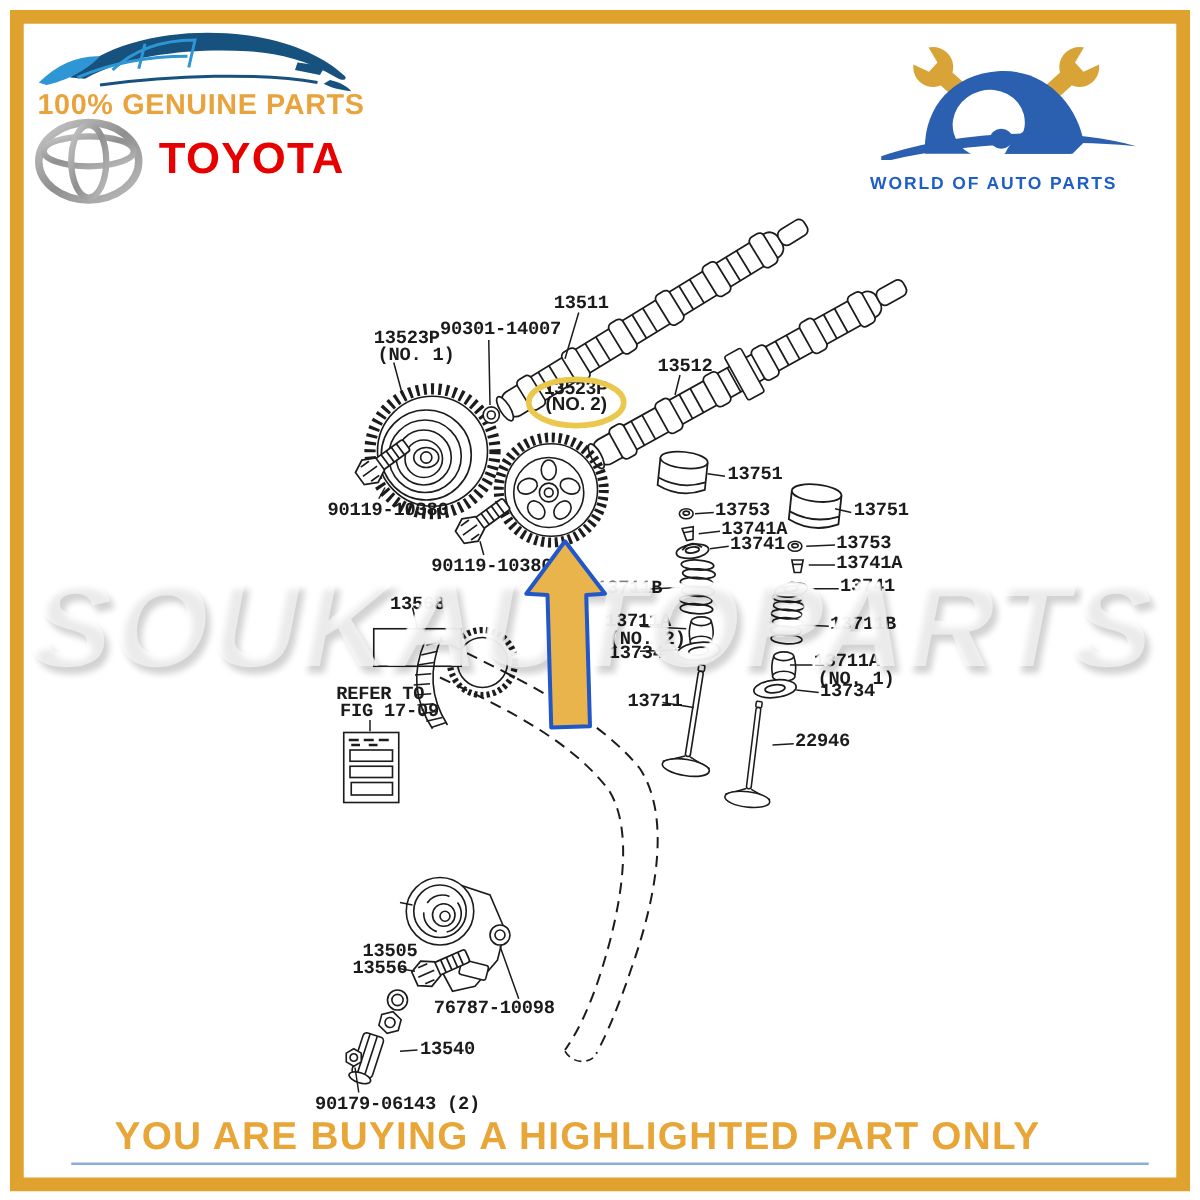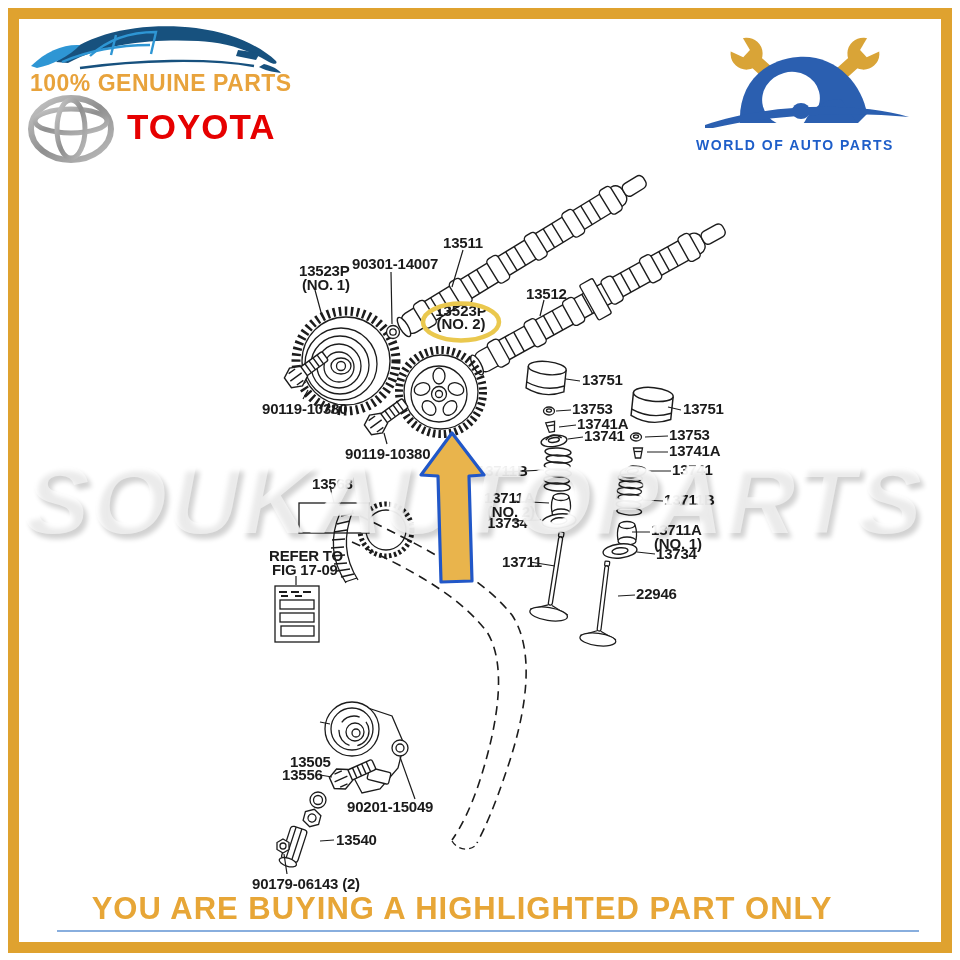--- a/index.html
+++ b/index.html
@@ -13,21 +13,21 @@
            letter-spacing:.5px;color:#e8a33c;z-index:5;}
   .toyota-logo{position:absolute;left:27px;top:94px;z-index:5;}
   .toyota-word{position:absolute;left:127px;top:107px;font-weight:700;font-size:35px;
                letter-spacing:1px;color:#e60000;z-index:5;}
   
   .store{position:absolute;left:645px;top:18px;width:300px;text-align:center;z-index:5;}
   .store-name{font-weight:700;font-size:27px;letter-spacing:2px;color:#d9a43b;margin-top:4px;}
   .store-tagline{font-weight:700;font-size:14px;letter-spacing:1.5px;color:#1e5ec9;margin-top:5px;}
   
   .diagram-svg{position:absolute;left:0;top:0;z-index:1;}
-  .labels-layer{position:absolute;left:0;top:0;width:928px;height:960px;z-index:2;}
+  .labels-layer{position:absolute;left:0;top:0;width:928px;height:960px;z-index:2;font-family:Liberation Mono, monospace;}
   .part-label{position:absolute;font-weight:700;font-size:15px;line-height:12.5px;
               color:#1b1b1b;letter-spacing:-.2px;white-space:nowrap;}
   .part-label div + div{margin-left:3px;margin-top:1px;}
   .watermark{position:absolute;left:24px;top:444px;z-index:3;font-weight:700;font-size:97px;
              letter-spacing:2px;color:rgba(255,255,255,.55);white-space:nowrap;
              text-shadow:4px 5px 5px rgba(0,0,0,.18), -1px -1px 1px rgba(255,255,255,.9);font-style:italic;}
   .highlight-label{position:absolute;left:423px;top:304px;width:76px;text-align:center;
                    z-index:2;font-weight:700;font-size:15px;line-height:13px;color:#1b1b1b;}
   .overlay-svg{position:absolute;left:0;top:0;z-index:4;pointer-events:none;}
   
@@ -344,21 +344,21 @@
       <div>REFER TO</div>
       <div>FIG 17-09</div>
     </div>
     <div class="part-label" style="left: 290px; top: 716px; margin-top: 40px;">
       <div>13505</div>
     </div>
     <div class="part-label" style="left: 282px; top: 769px;">
       <div>13556</div>
     </div>
     <div class="part-label" style="left: 347px; top: 801px;">
-      <div>90201-15049</div>
+      <div>76787-10098</div>
     </div>
     <div class="part-label" style="left: 336px; top: 834px;">
       <div>13540</div>
     </div>
     <div class="part-label" style="left: 252px; top: 878px;">
       <div>90179-06143 (2)</div>
     </div>
   </div>
 
 <div class="highlight-label">

